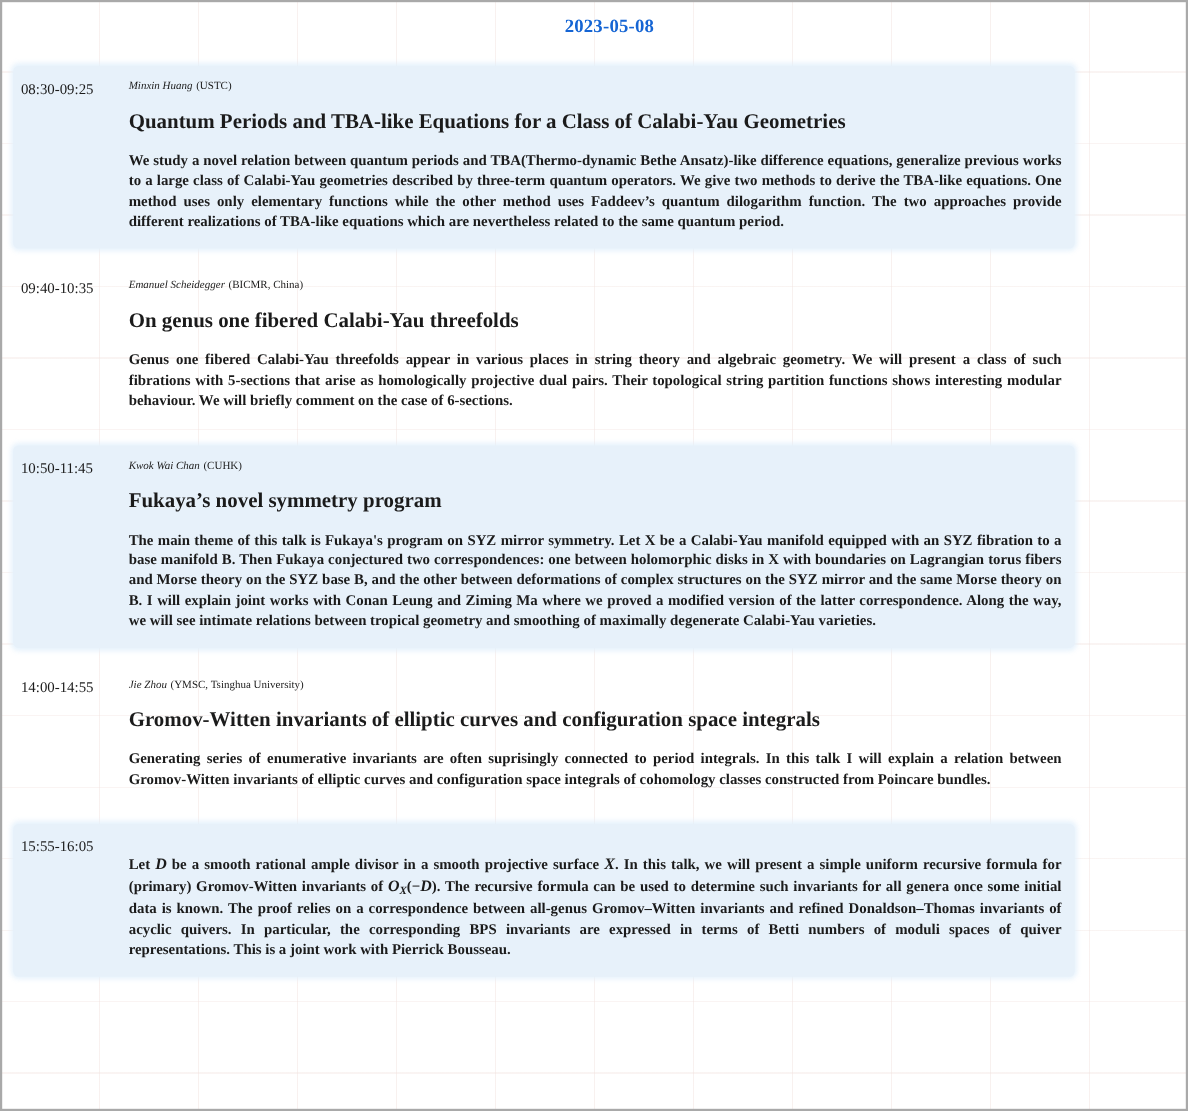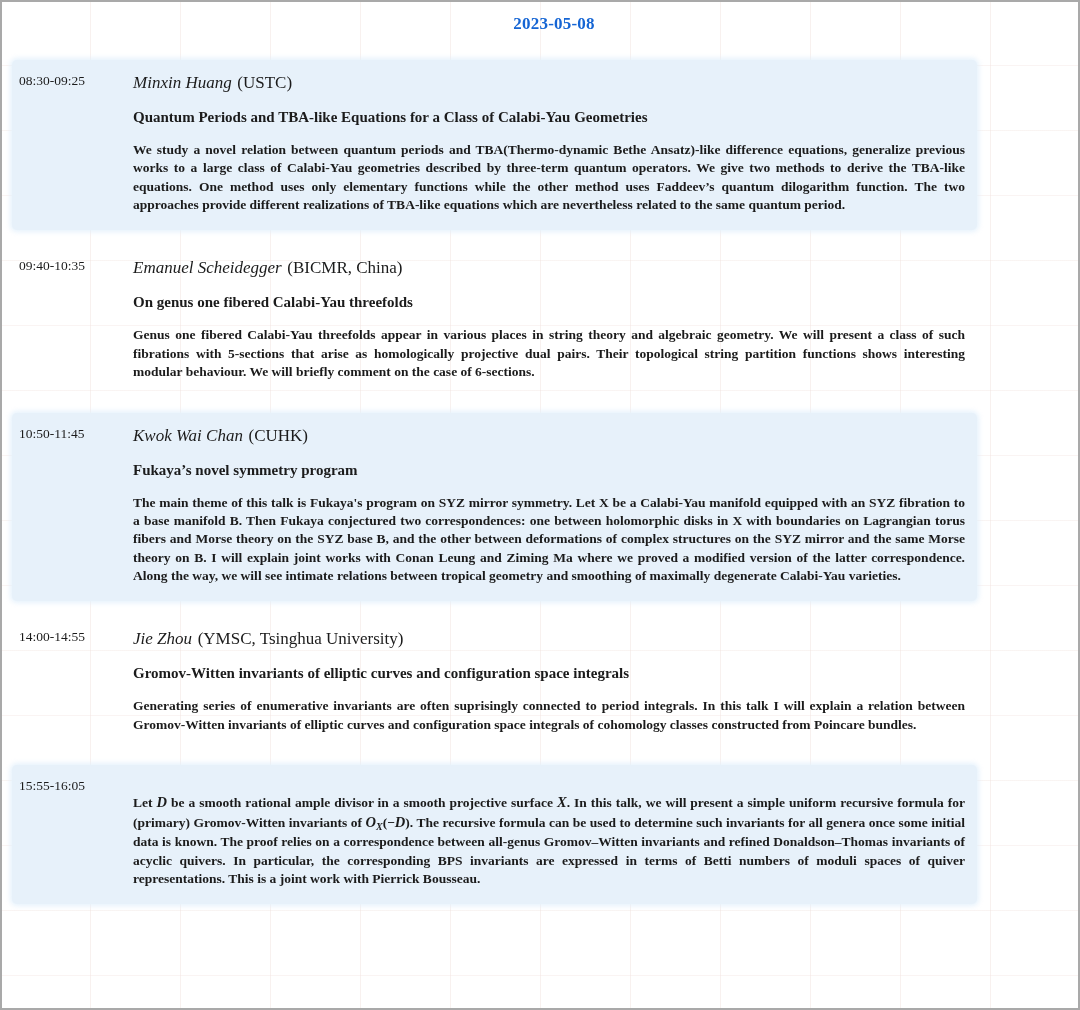--- a/index.html
+++ b/index.html
@@ -25,46 +25,45 @@
     text-align: center;
   }
   .talk-list {
     margin: 26px 0 0 10px;
     width: 965px;
   }
   .talk {
     display: flex;
     margin-bottom: 15px;
     padding: 13px 0 16px 0;
-    gap: 16px;
   }
   .talk:last-child { margin-bottom: 0; }
   .talk.shaded {
     background: var(--row-shade, #e7f1fa);
     border-radius: 5px;
     box-shadow: 0 0 5px 2px rgba(226,240,251,.85);
   }
   .time-cell {
     flex: 0 0 105px;
     width: 105px;
     box-sizing: border-box;
     padding-left: 7px;
     font-size: 13.5px;
     white-space: nowrap;
   }
   .content-cell {
     flex: 1;
     padding-right: 12px;
     min-width: 0;
   }
-  .speaker-line { font-size: 17px; }
+  .speaker-line { font-size: 10px; }
   .speaker-name { font-style: italic; }
   .affiliation { margin-left: .33em; }
   .talk-title {
-    font-size: 15px;
+    font-size: 19px;
     font-weight: bold;
     margin: 16px 0 0 0;
   }
   .abstract {
     font-size: 13.5px;
     line-height: 1.36;
     text-align: justify;
     margin: 15px 0 0 0;
     font-weight: bold;
   }

